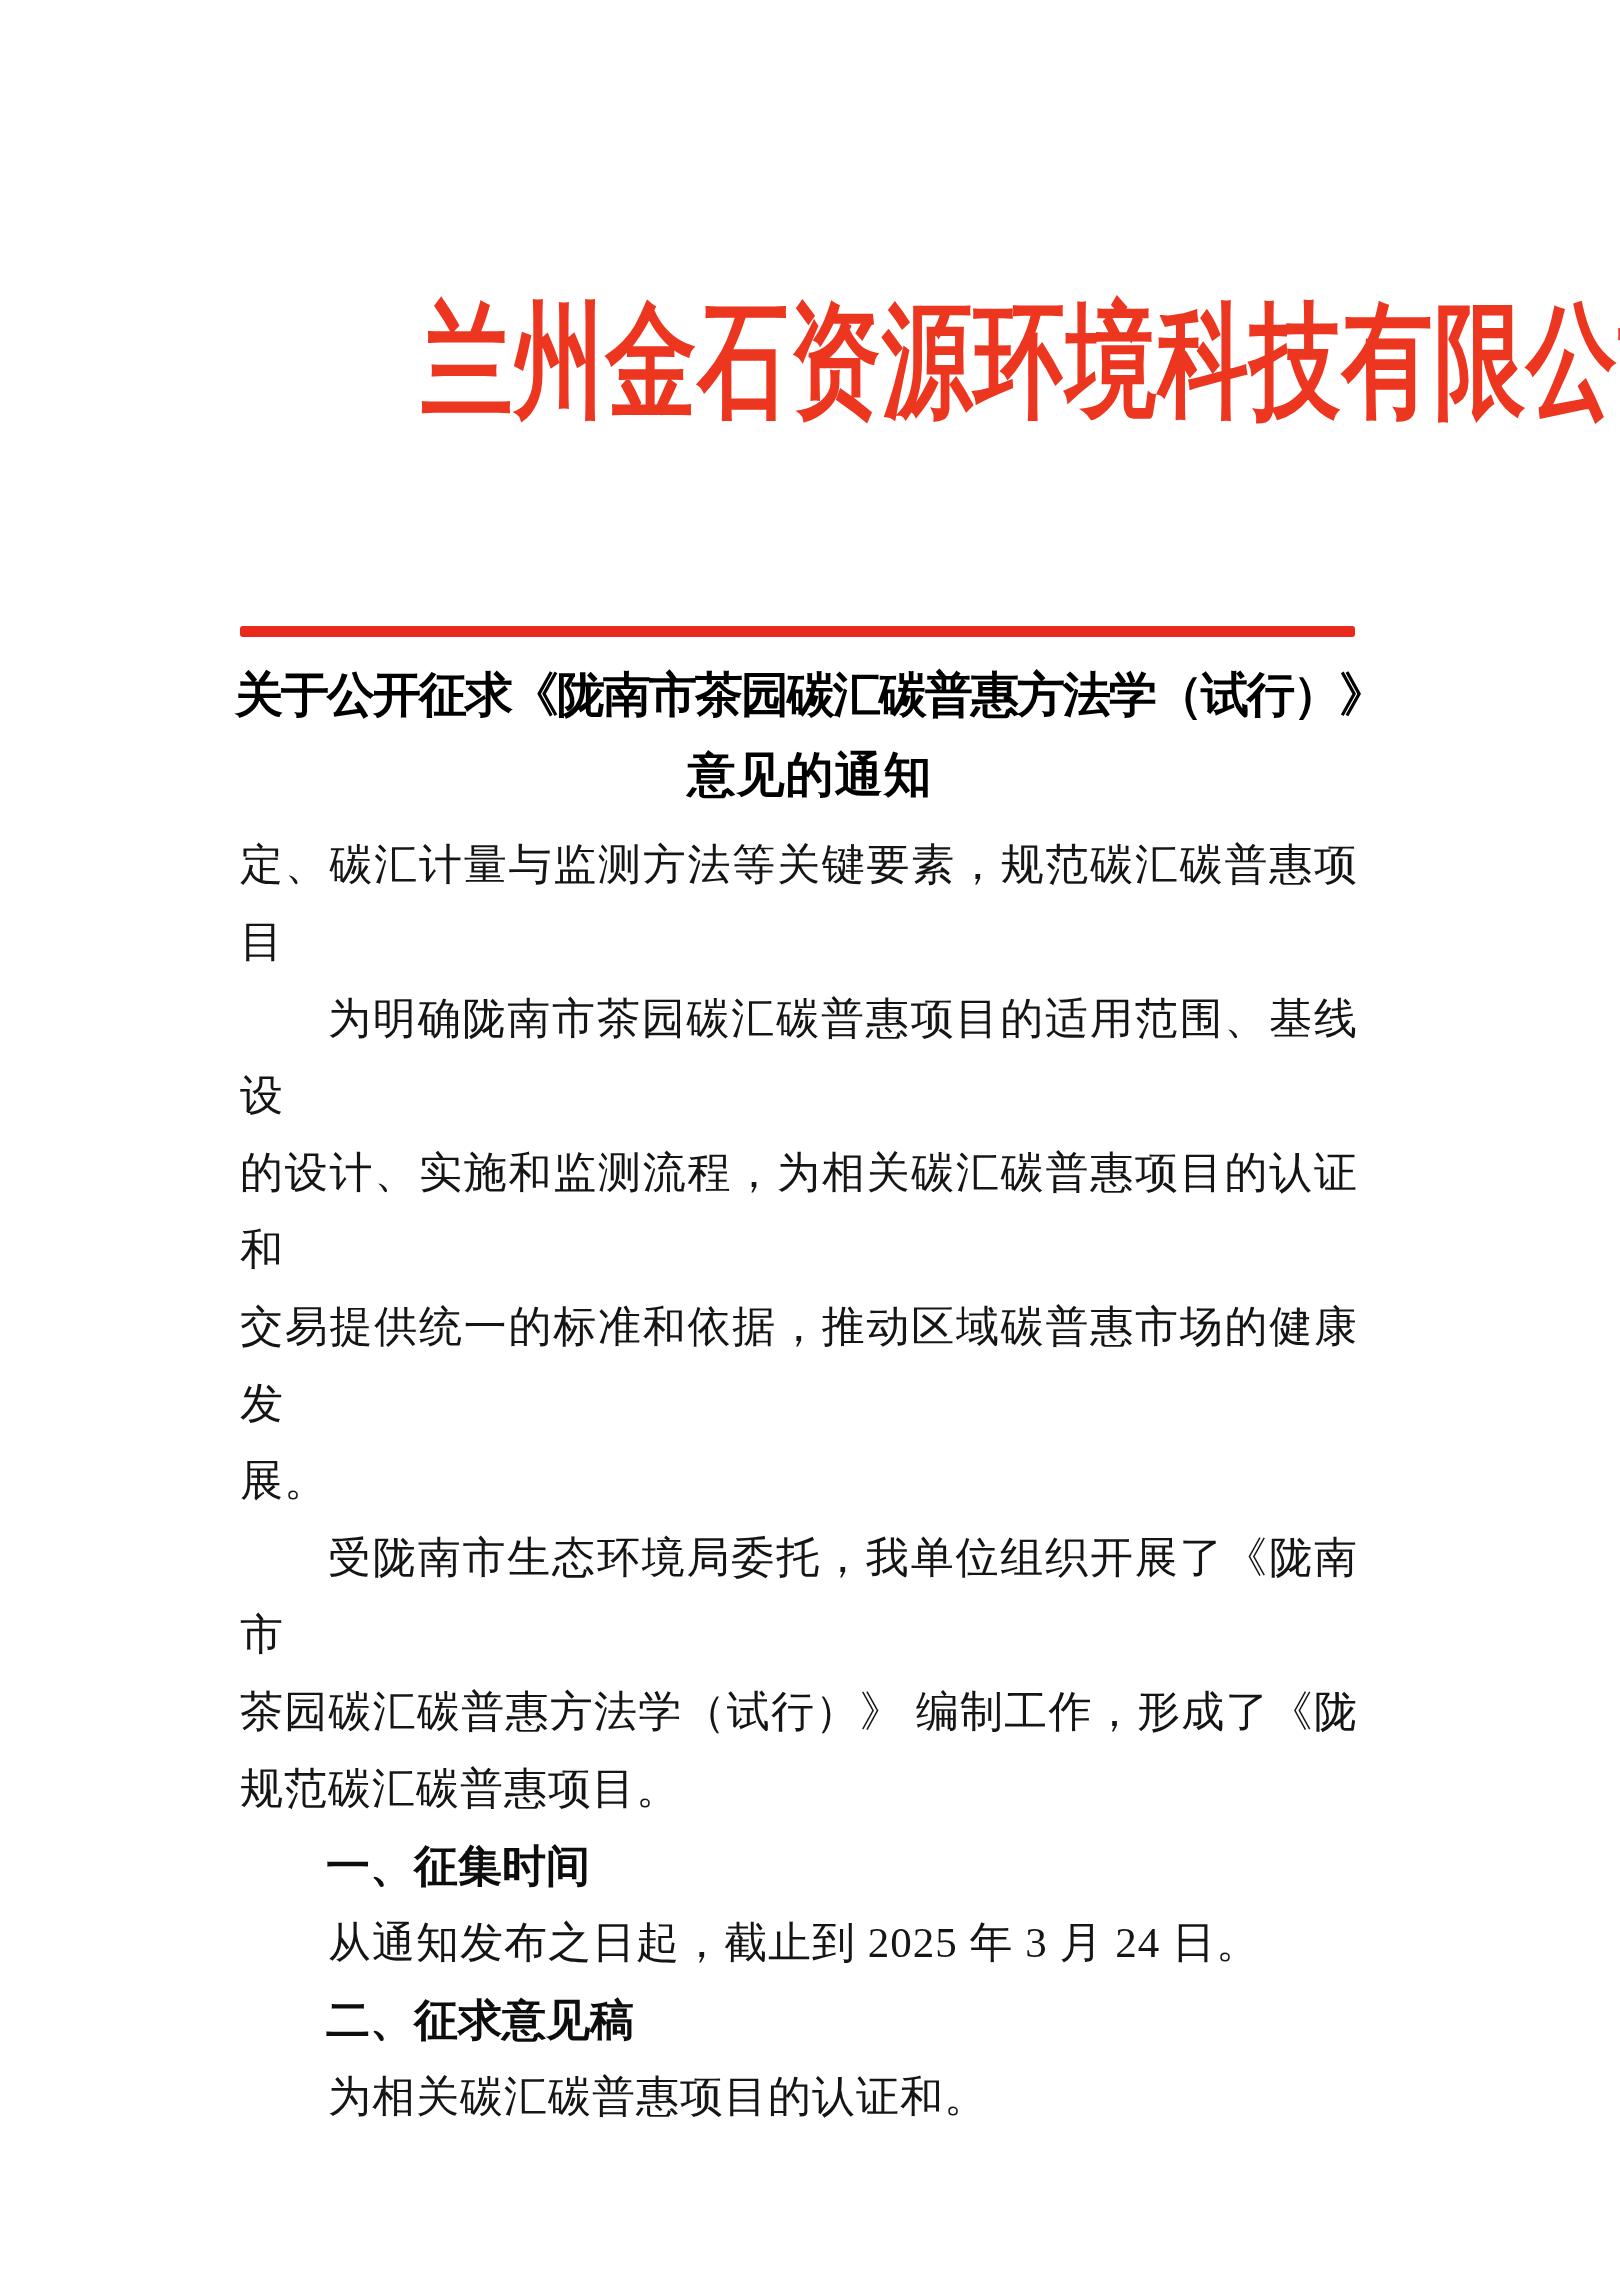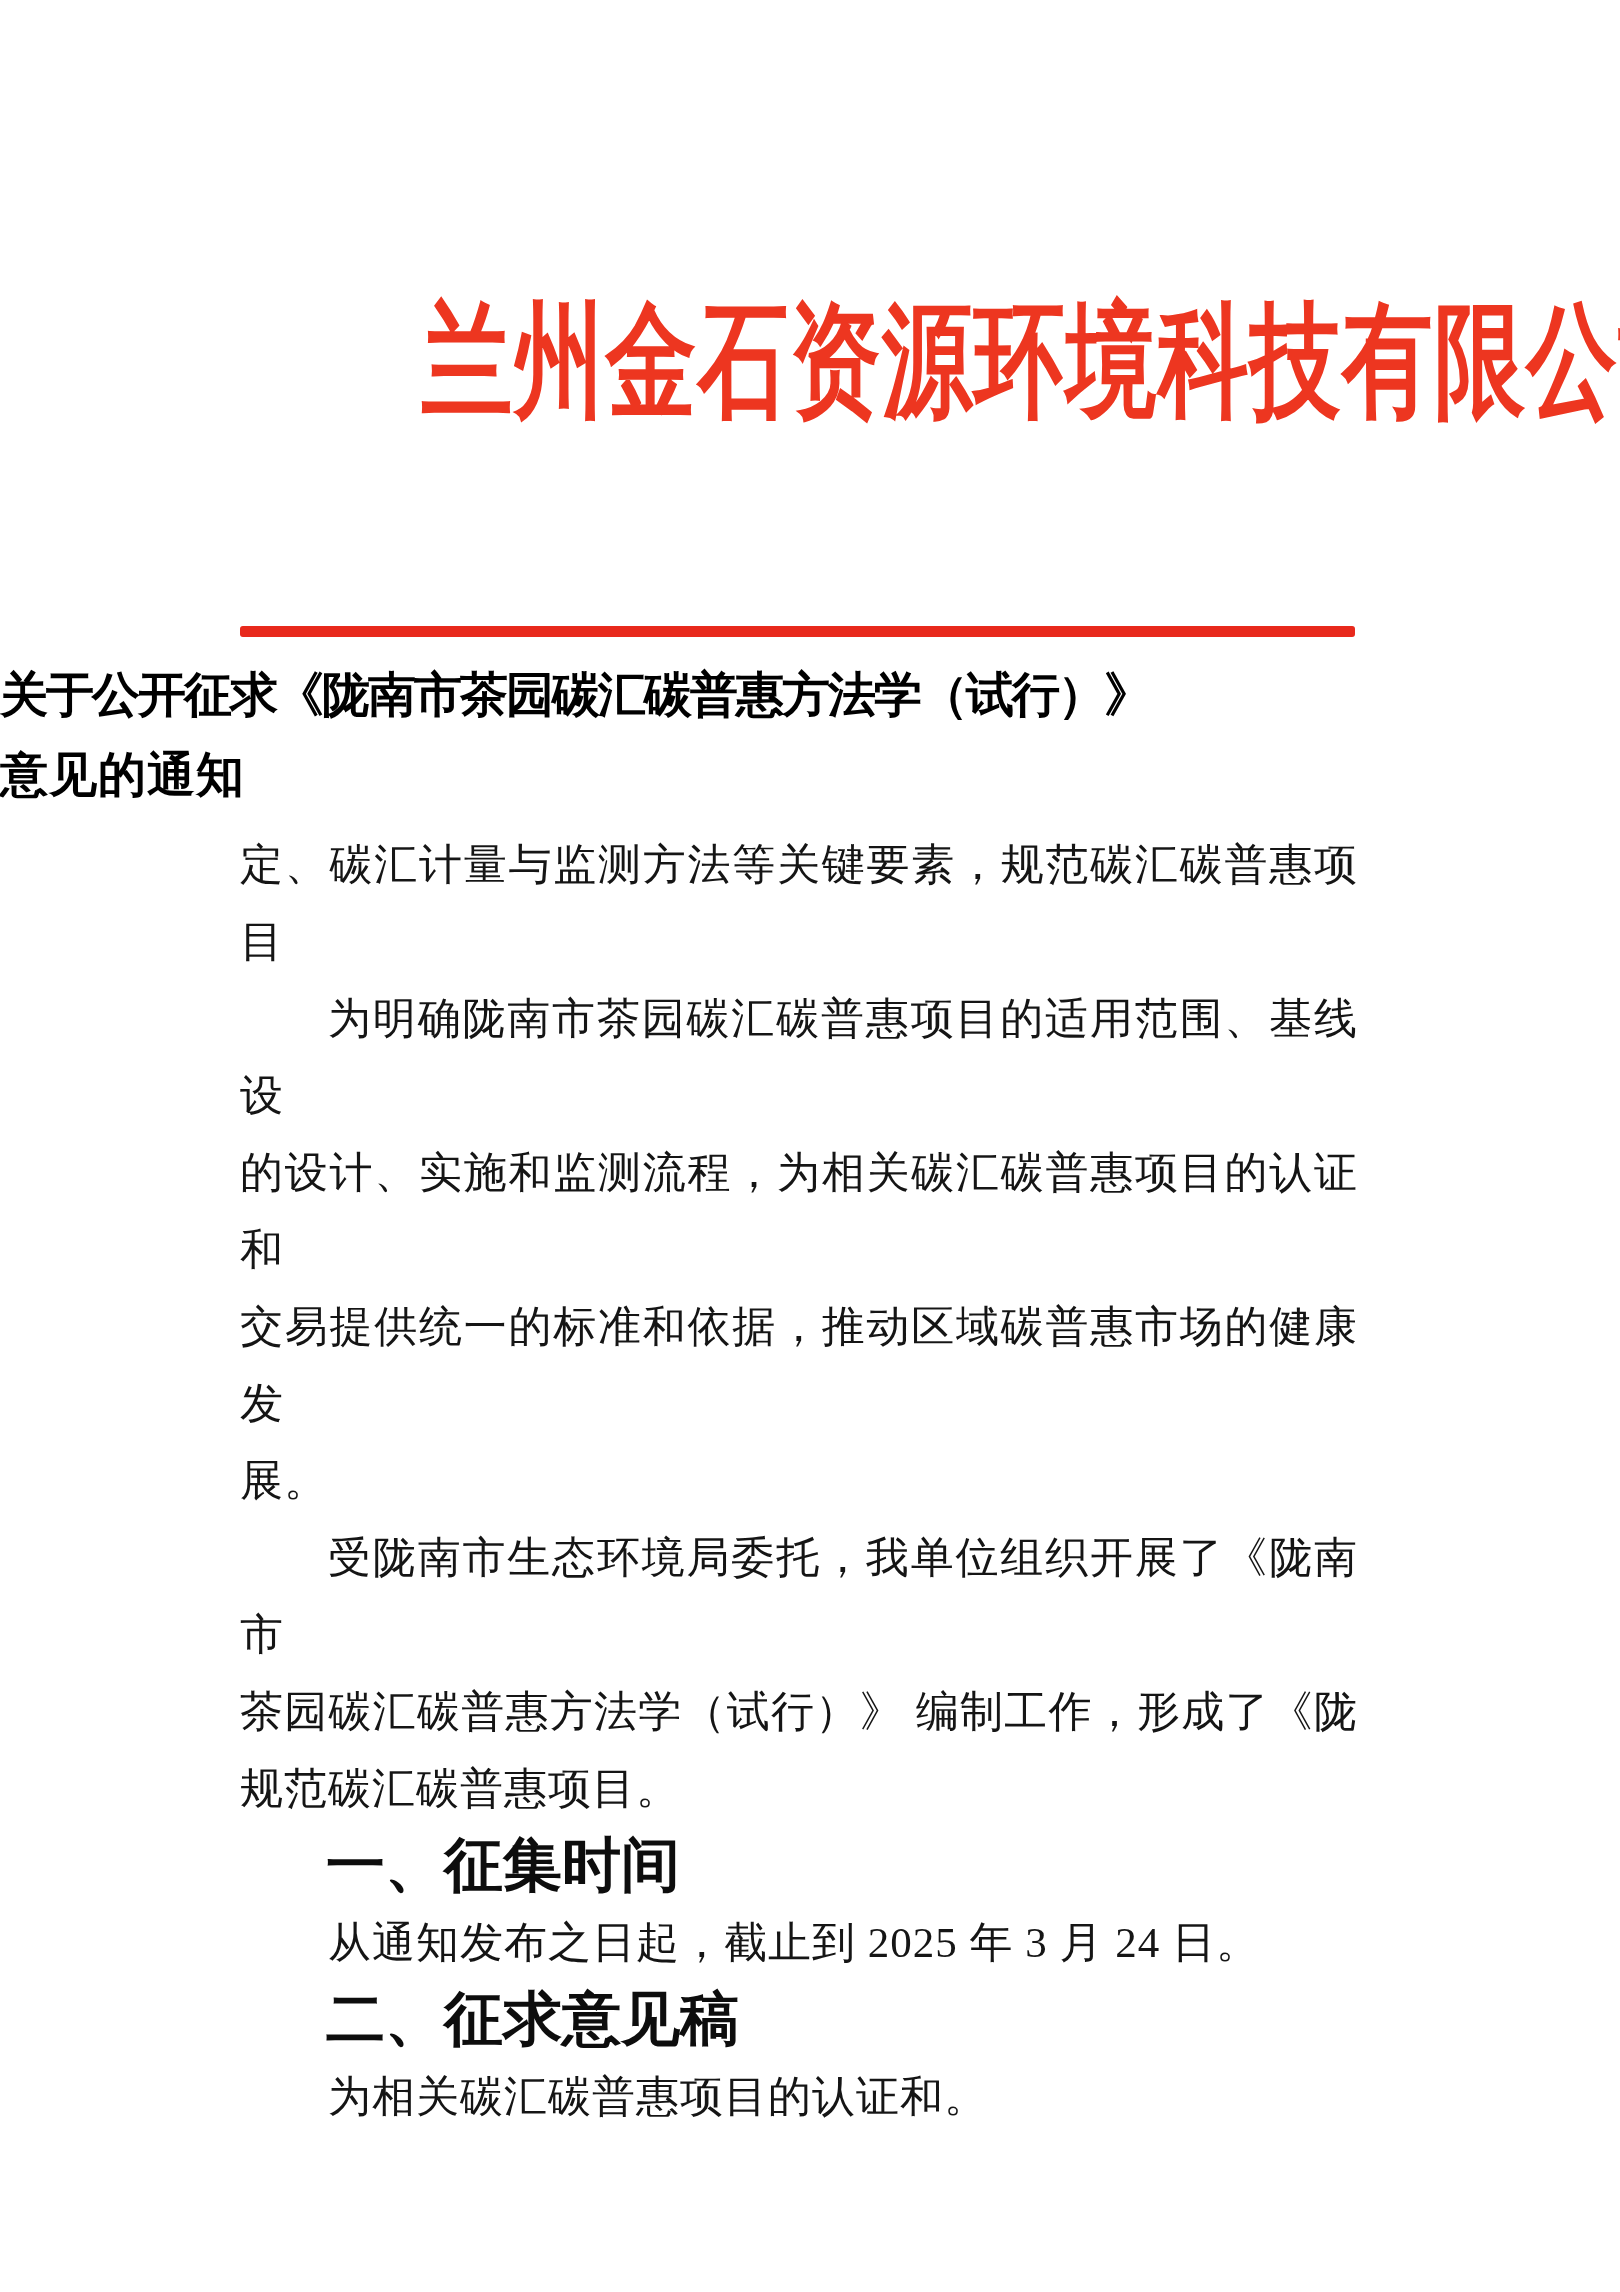--- a/index.html
+++ b/index.html
@@ -28,21 +28,21 @@
     font-family:"Liberation Serif","DejaVu Serif",serif;
   }
   
   .divider{
     position:absolute;left:240px;width:1115px;top:626px;height:10.8px;
     border-radius:2.9px;
   }
   
   .title{
     position:absolute;left:0;width:1620px;top:655px;
-    text-align:left;
+    text-align:center;
     font-weight:bold;
     font-size:48px;
     line-height:80px;
     color:#000;
   }
   .title .t1{white-space:nowrap;letter-spacing:-2px;}
   .title .t2{letter-spacing:1px;}
   
   .body{
     position:absolute;left:240px;width:1117px;top:826px;
@@ -53,21 +53,21 @@
   .line{letter-spacing:1px;}
   .line.fill{
     text-align:justify;
     text-align-last:justify;
     letter-spacing:0;
   }
   .line.indent{text-indent:88px;}
   .heading{
     font-family:"Liberation Sans","DejaVu Sans",sans-serif;
     font-weight:bold;
-    font-size:59px;
+    font-size:44px;
     line-height:77px;
     text-indent:86px;
     color:#0d0d0d;
   }
 </style>
 </head>
 <body>
 
 <div class="page">
 

